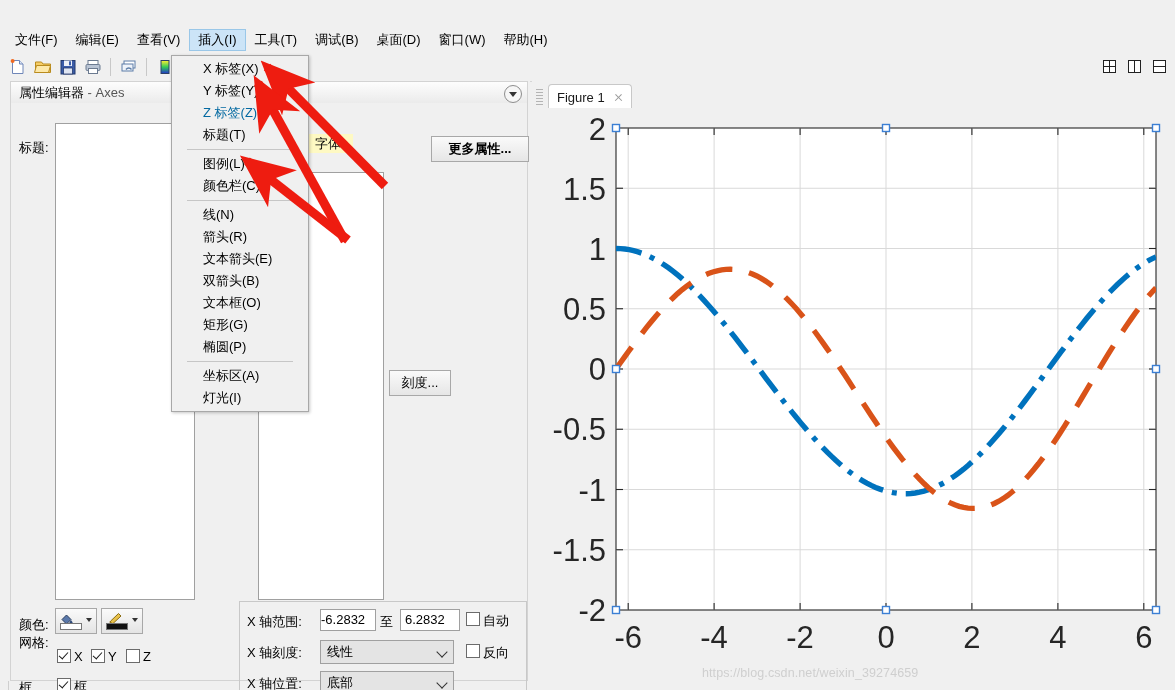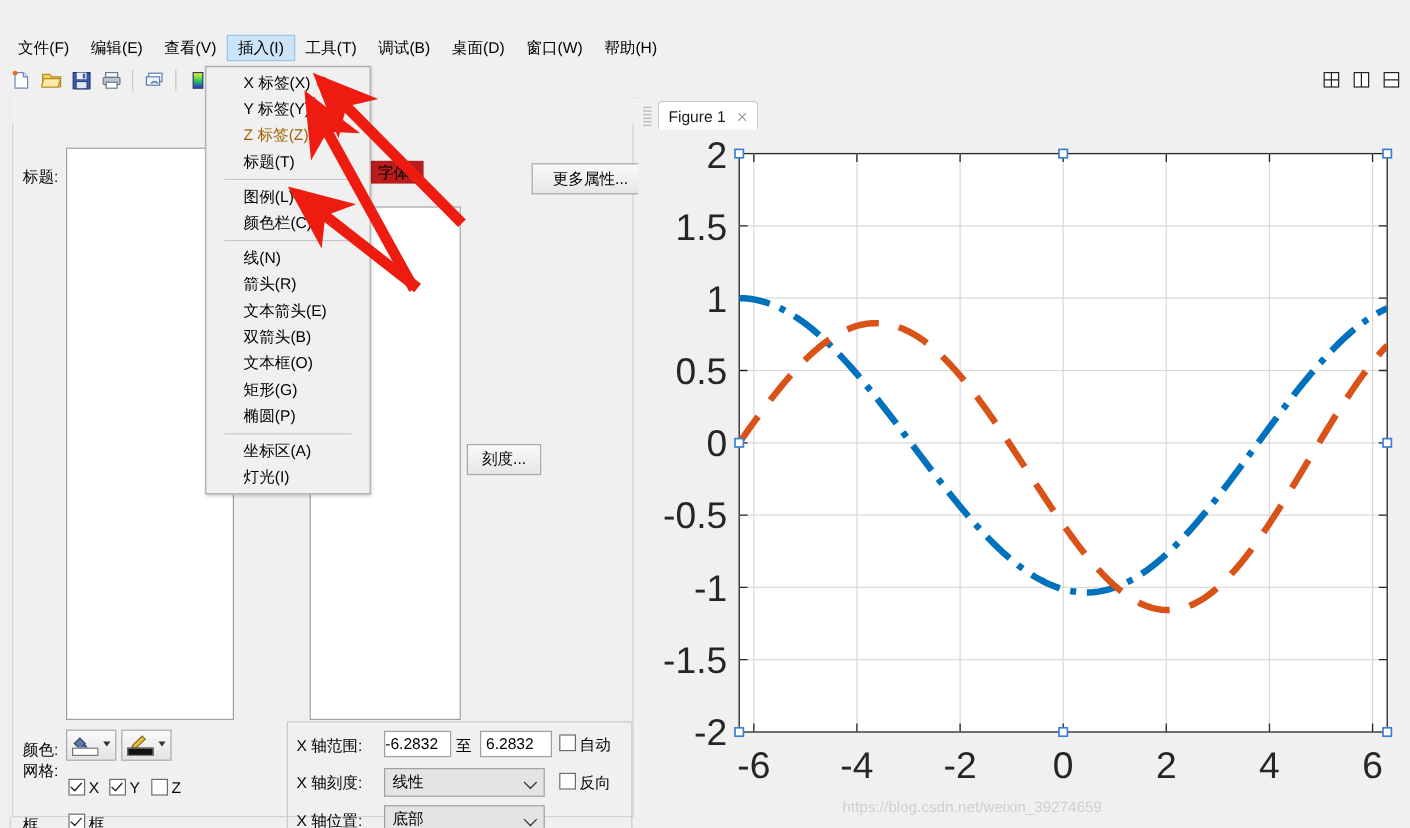--- a/index.html
+++ b/index.html
@@ -148,21 +148,21 @@
   .plotarea{position:absolute;left:12px;top:27px;width:628px;height:578px;background:#f0f0f0;}
   .plot-svg{position:absolute;left:0;top:0;}
 
   
   .dropdown{
     position:absolute;left:171px;top:55px;width:112px;
     background:#f0f0f0;border:1px solid #a8a8a8;
     box-shadow:1px 1px 3px rgba(0,0,0,.22);z-index:40;padding:2px 12px;
   }
   .dd-item{height:22px;display:flex;align-items:center;padding-left:19px;font-size:13px;white-space:nowrap;}
-  .dd-item.disabled{color:#a16207;}
+  .dd-item.disabled{color:#0369a1;}
   .dd-sep{height:1px;background:#c6c6c6;margin:3px 3px;}
 
   .arrows{position:absolute;left:0;top:0;width:1175px;height:690px;pointer-events:none;z-index:60;}
   .watermark{
     position:absolute;left:702px;top:666px;font-size:12.5px;color:#cfcfcf;
     font-family:"Liberation Sans","DejaVu Sans",sans-serif;letter-spacing:.1px;z-index:5;
   }
 </style>
 </head>
 <body>
@@ -259,29 +259,35 @@
           <rect x="2.5" y="2.5" width="12" height="12" fill="#fff" stroke="#222"></rect>
           <path d="M2.5 8.5h12" stroke="#222"></path>
         </svg>
       </div>
     </div>
   </div>
 
   <div class="left-strip"></div>
 
   <div class="propedit">
+    <div class="pe-header">
+      <div class="t">
+        <span>属性编辑器</span><span class="dim"> - Axes</span>
+      </div>
+      <div class="pe-collapse"></div>
+    </div>
 
     <div class="pe-body">
 
       <div class="lbl" style="position:absolute;left:8px;top:36px;">标题:</div>
       <div class="tbox" style="position:absolute;left:44px;top:20px;width:138px;height:475px;"></div>
 
-      <div class="btn" style="position:absolute;left:292px;top:31px;width:50px;height:19px;padding:0;line-height:19px;background:#b91c1c;border:none;">字体</div>
-
-      <div class="btn" style="position:absolute;left:432px;top:33px;width:80px;">更多属性...</div>
+      <div class="btn" style="position:absolute;left:292px;top:31px;width:50px;height:19px;padding:0;line-height:19px;background:#fef9c3;border:none;">字体</div>
+
+      <div class="btn" style="position:absolute;left:420px;top:33px;width:80px;font-weight:bold;">更多属性...</div>
 
       <div class="tbox" style="position:absolute;left:247px;top:69px;width:124px;height:426px;"></div>
 
       <div class="btn" style="position:absolute;left:378px;top:267px;width:44px;">刻度...</div>
 
       <div class="lbl" style="position:absolute;left:8px;top:513px;">颜色:</div>
       <div class="colorbtn" style="position:absolute;left:44px;top:505px;">
         <svg width="17" height="15" viewBox="0 0 17 15" style="margin-left:3px;margin-top:-3px;">
           <path d="M3 7.5l4.5-4.5 4.5 4.5-4.5 4.5z" fill="#5a78aa" stroke="#2d3f5e"></path>
           <path d="M12 8c1.3 1.8 1.9 2.8 1.9 3.6a1.9 1.9 0 01-3.8 0c0-.8.6-1.8 1.9-3.6z" fill="#2f4a7a"></path>

